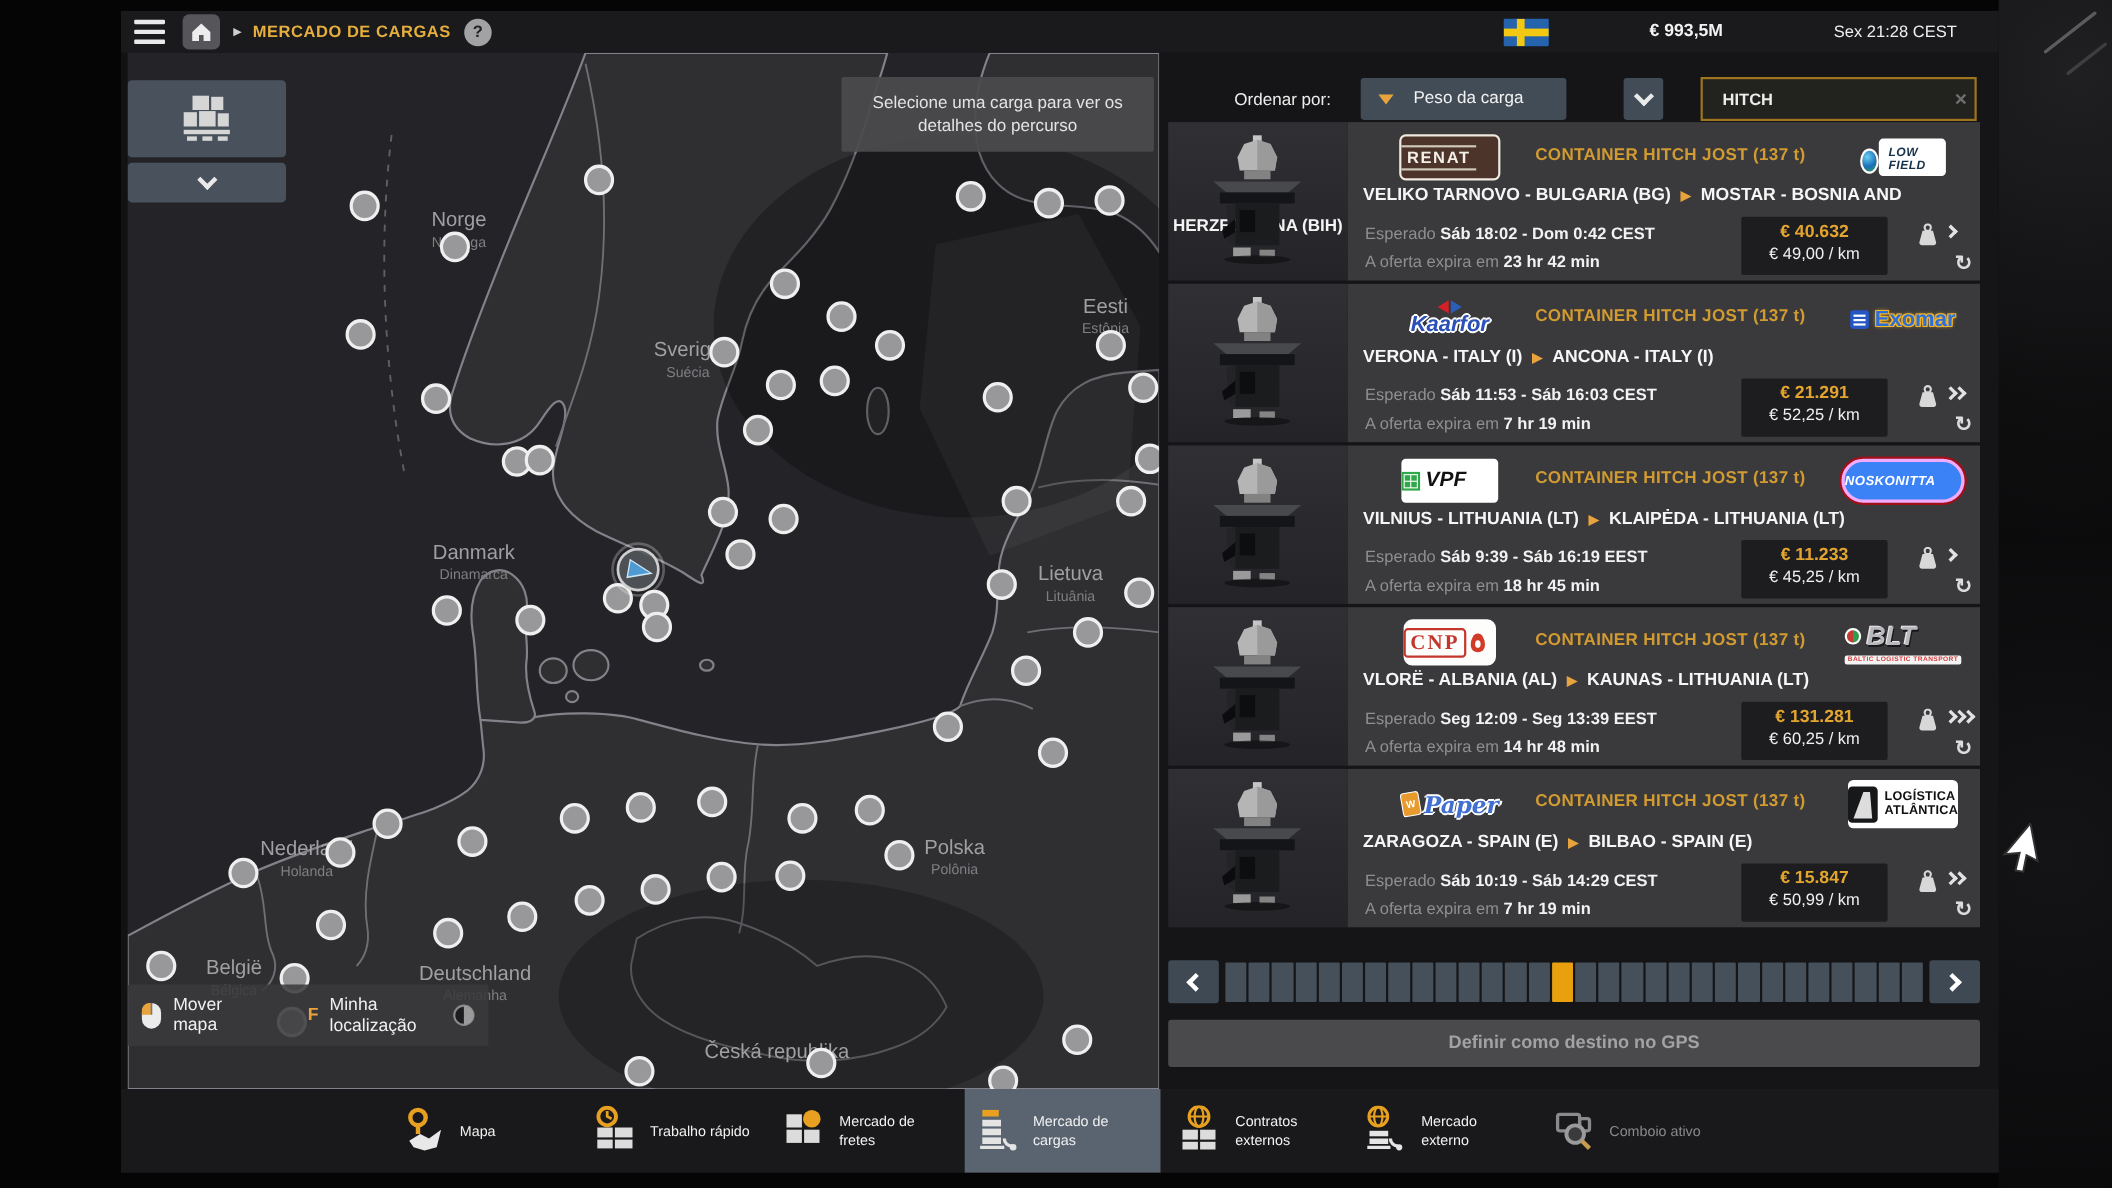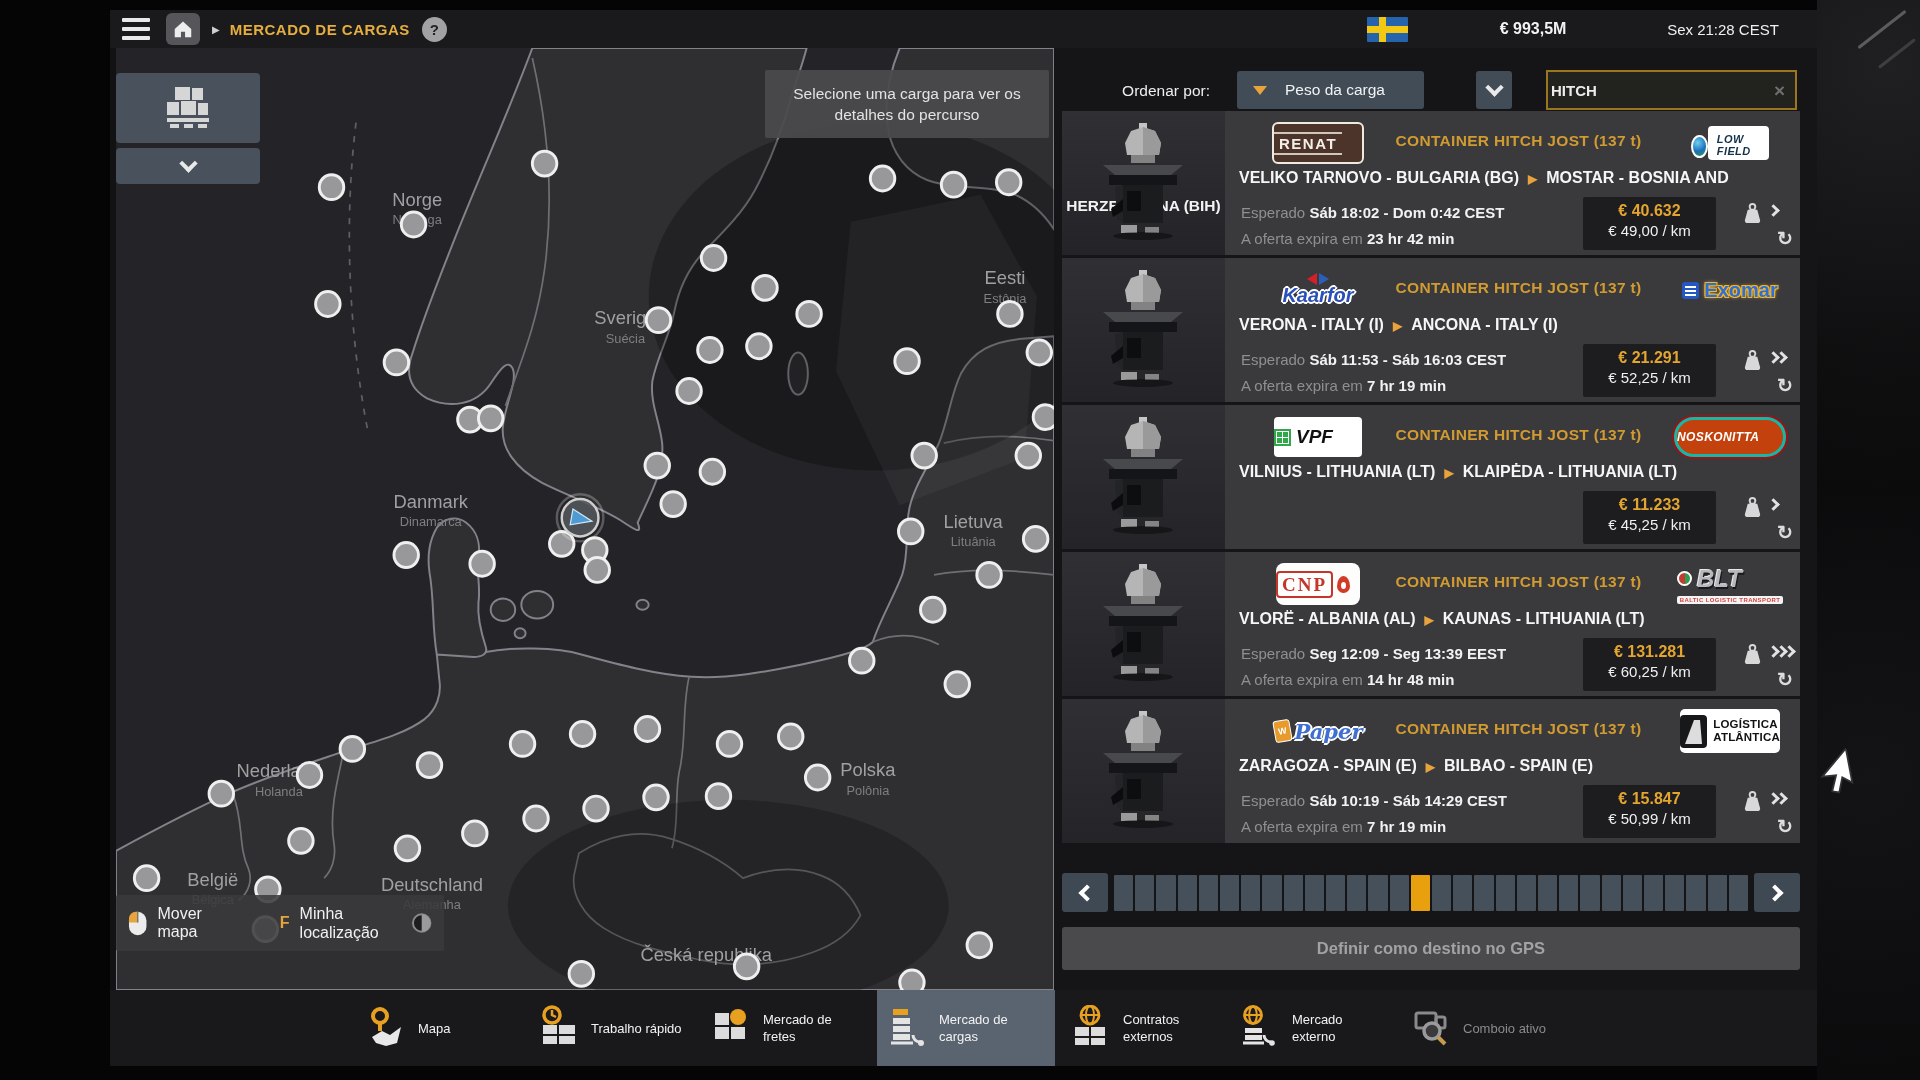--- a/index.html
+++ b/index.html
@@ -39,21 +39,21 @@
 #legend-circle{margin-left:auto}
 
 
 #panel{position:absolute;left:944px;top:38px;width:763px;height:942px;background:#151517}
 #sort-label{position:absolute;left:8px;top:34px;width:148px;text-align:right;font-size:15.5px;color:#ededed}
 #sort-dd{position:absolute;left:183px;top:23px;width:187px;height:38px;background:#414c57;border-radius:3px;display:flex;align-items:center}
 #sort-caret{width:0;height:0;border-left:7px solid transparent;border-right:7px solid transparent;border-top:9px solid #e8a33d;margin:0 18px 0 16px}
 #sort-value{font-size:15.5px;color:#f2f2f2}
 #sort-open-btn{position:absolute;left:422px;top:23px;width:36px;height:38px;background:#414c57;border-radius:3px;display:flex;align-items:center;justify-content:center}
 #search-box{position:absolute;left:492px;top:22px;width:251px;height:40px;background:#22221e;border:2px solid #9c751e;display:flex;align-items:center}
-#search-input{flex:1;background:transparent;border:0;outline:0;color:#ececec;font-weight:700;font-size:15px;padding-left:3px;font-family:"Liberation Sans",sans-serif}
+#search-input{flex:1;background:transparent;border:0;outline:0;color:#ececec;font-weight:700;font-size:15px;padding-left:18px;font-family:"Liberation Sans",sans-serif}
 #search-clear{color:#6f6f72;font-size:19px;font-weight:700;padding:0 10px;line-height:1}
 
 #offers{position:absolute;left:8px;top:63px;width:738px}
 .offer{display:flex;width:738px;height:144px;margin-bottom:3px}
 .thumb{position:relative;width:163px;background:linear-gradient(#303034,#242428);flex:none;overflow:hidden}
 .overflow-txt{position:absolute;left:0;right:0;top:86px;text-align:center;white-space:nowrap;font-weight:700;font-size:15.5px;color:#f3f3f3;z-index:1}
 .thumb svg{position:absolute;left:31px;top:8px;z-index:2}
 .main{flex:1;background:#3a3a3d;padding:4px 14px 0}
 .toprow{position:relative;height:54px}
 .slot{position:absolute;top:2px;height:52px;display:flex;align-items:center;justify-content:center}
@@ -87,21 +87,21 @@
 .logo-kaarfor .lg-badge::after{content:"";border-top:6px solid transparent;border-bottom:6px solid transparent;border-left:10px solid #2b5eb8}
 .logo-kaarfor .lg-text{color:#2b50b8;font-weight:800;font-style:italic;font-size:20px;text-shadow:2px 0 0 #fff,-2px 0 0 #fff,0 2px 0 #fff,0 -2px 0 #fff,1px 1px 0 #fff,-1px -1px 0 #fff,1px -1px 0 #fff,-1px 1px 0 #fff}
 .logo-exomar{gap:5px}
 .logo-exomar .lg-badge{width:17px;height:17px;background:#2456c4;border-radius:3px;position:relative}
 .logo-exomar .lg-badge::before{content:"";position:absolute;left:3px;top:4px;width:11px;height:2px;background:#fff;box-shadow:0 4px 0 #fff,0 8px 0 #fff}
 .logo-exomar .lg-text{color:#2d6fd8;font-weight:800;font-size:20px;text-shadow:0 0 4px #f6b62a,1px 1px 0 #f6b62a,-1px -1px 0 #f6b62a,1px -1px 0 #f6b62a,-1px 1px 0 #f6b62a}
 .logo-vpf{background:#fff;border-radius:4px;width:88px;height:40px;gap:5px}
 .logo-vpf .lg-badge{width:17px;height:17px;background:#fff;border:2px solid #2fa84a;position:relative}
 .logo-vpf .lg-badge::before{content:"";position:absolute;left:1px;top:1px;width:5px;height:5px;background:#2fa84a;box-shadow:6px 0 0 #2fa84a,0 6px 0 #2fa84a,6px 6px 0 #2fa84a}
 .logo-vpf .lg-text{color:#111;font-weight:800;font-style:italic;font-size:19px}
-.logo-noskonitta{background:#c2410c;border:3px solid #14b8a6;border-radius:22px;width:128px;height:40px;box-shadow:0 0 0 2px #a01016}
+.logo-noskonitta{background:#3b82f6;border:3px solid #f0abfc;border-radius:22px;width:128px;height:40px;box-shadow:0 0 0 2px #a01016}
 .logo-noskonitta .lg-text{color:#fff;font-weight:800;font-style:italic;font-size:12px;letter-spacing:.4px}
 .logo-cnp{background:#fdfdfb;border-radius:8px;width:84px;height:42px;gap:4px}
 .logo-cnp .lg-text{color:#c4352c;font-weight:700;font-size:19px;font-family:"Liberation Serif",serif;letter-spacing:2px;border:2px solid #c4352c;border-radius:4px;padding:0 4px;line-height:23px}
 .logo-cnp .lg-badge{width:13px;height:17px;background:#d23b28;border-radius:50% 50% 50% 50%/62% 62% 40% 40%;position:relative}
 .logo-cnp .lg-badge::before{content:"";position:absolute;left:4px;top:6px;width:5px;height:7px;background:#fff;border-radius:50%}
 .logo-blt{flex-wrap:wrap;width:106px}
 .logo-blt .lg-badge{width:15px;height:15px;border-radius:50%;border:2px solid #fff;background:linear-gradient(90deg,#c43b33 50%,#2d9e4e 50%);margin-right:5px}
 .logo-blt .lg-text{color:#b9b9bd;font-weight:800;font-style:italic;font-size:24px;text-shadow:1px 2px 0 #17181a,-1px -1px 0 #e8e8ea}
 .logo-blt .lg-sub{flex-basis:100%;text-align:center;font-size:6px;color:#d84040;background:#f4f4f4;border-radius:2px;padding:1px 0;margin-top:3px;font-weight:700;letter-spacing:.4px}
 .logo-paper{gap:4px}
@@ -490,20 +490,24 @@
         <div class="slot rcv">
                 <div class="logo logo-noskonitta">
                   <span class="lg-text">NOSKONITTA</span>
                 </div>
               </div>
       </div>
       <div class="route">
         <span>VILNIUS - LITHUANIA (LT)</span><span class="r-sep">▶</span><span>KLAIPĖDA - LITHUANIA (LT)</span>
       </div>
       <div class="meta">
+        <div class="times">
+          <div><span>Esperado</span> <b>Sáb 9:39 - Sáb 16:19 EEST</b></div>
+          <div><span>A oferta expira em</span> <b>18 hr 45 min</b></div>
+        </div>
         <div class="price-box">
           <div class="p1">€ 11.233</div>
           <div class="p2">€ 45,25 / km</div>
         </div>
         <div class="flags">
           <svg class="w-ico" width="19" height="21" viewBox="0 0 20 22">
             <path d="M7,4 a3,3 0 1 1 6,0 l-1,3 h-4 z" fill="none" stroke="#d8d8d8" stroke-width="2"></path>
             <path d="M5,7 h10 l3,11 a2.5,2.5 0 0 1 -2.5,3 h-11 a2.5,2.5 0 0 1 -2.5,-3 z" fill="#d8d8d8"></path>
           </svg>
           <span class="urgency">

